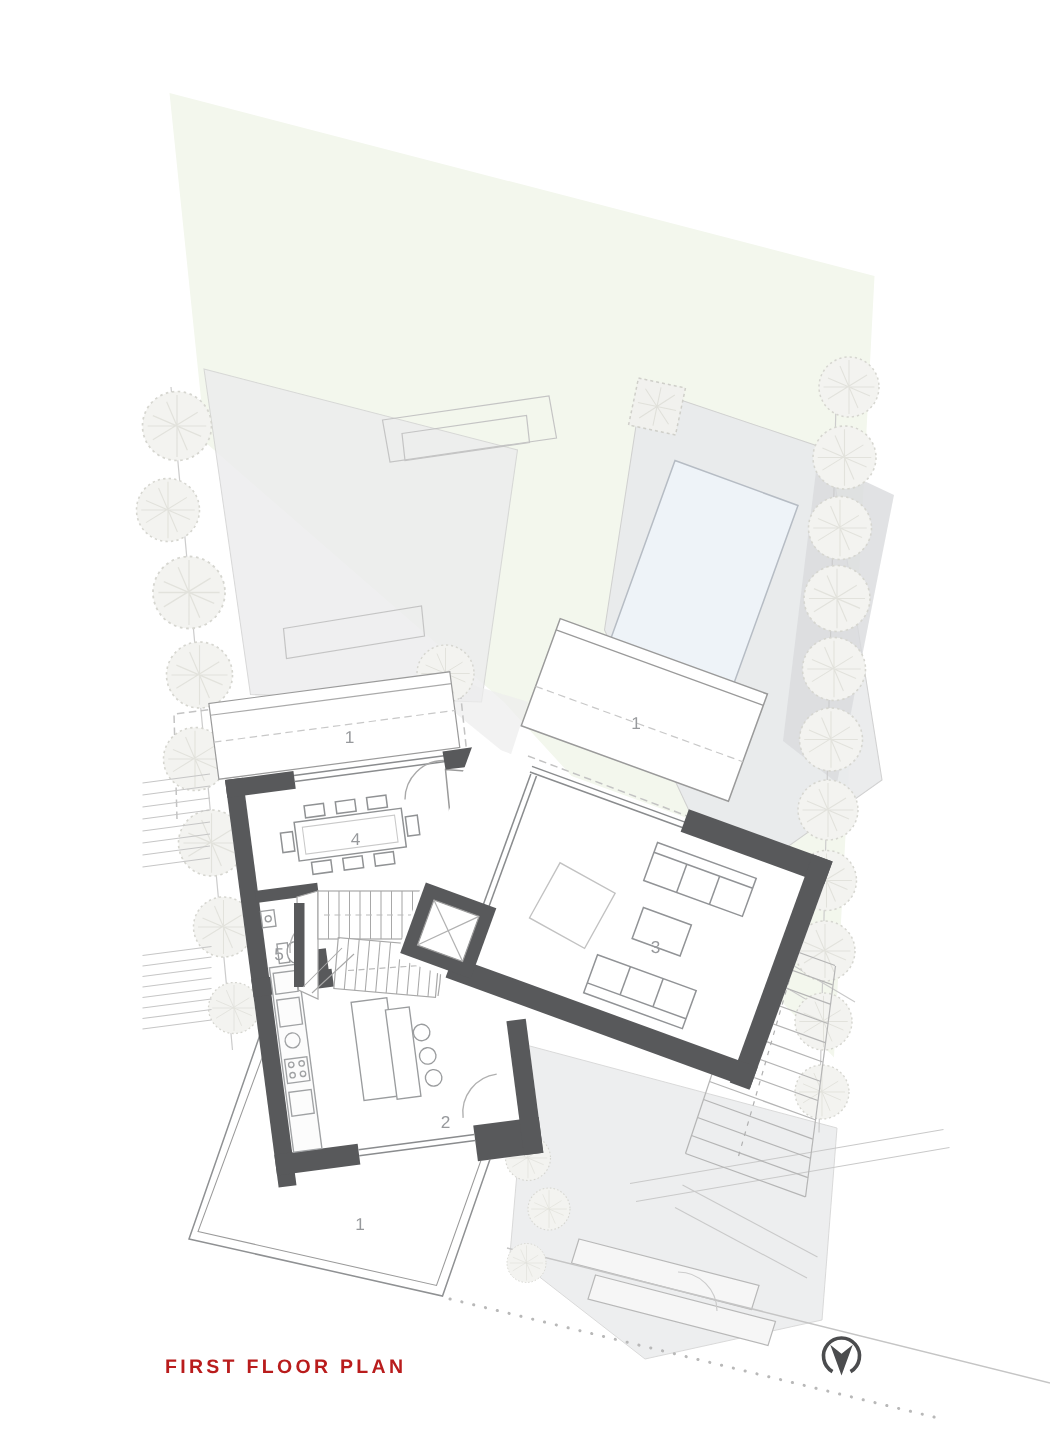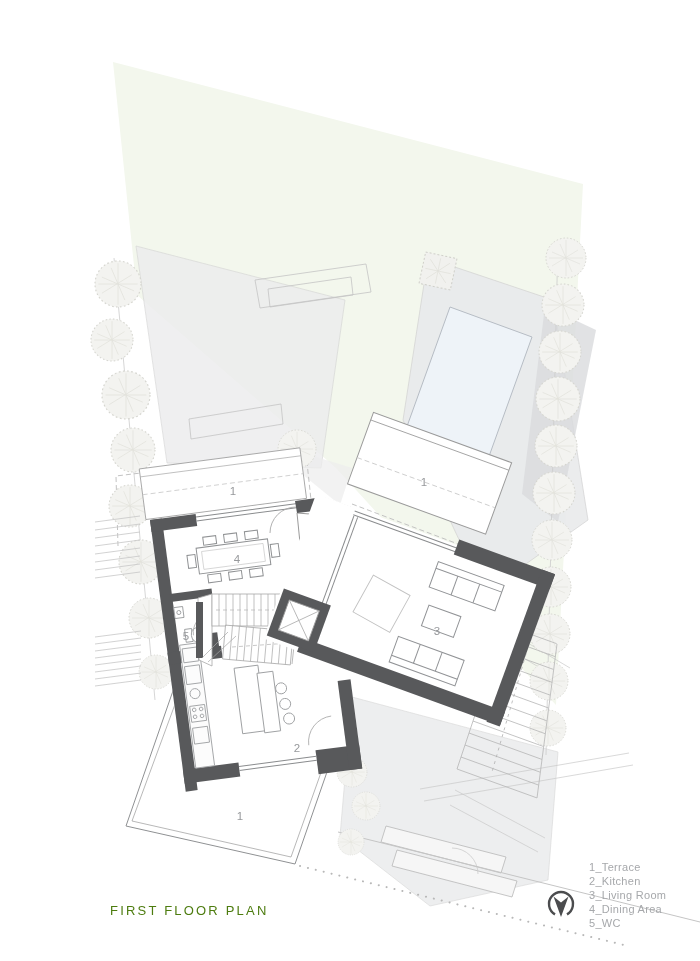--- a/index.html
+++ b/index.html
@@ -1,21 +1,21 @@
 <!DOCTYPE html>
 <html><head>
 <meta charset="utf-8">
 <style>
   html,body{margin:0;padding:0;background:#ffffff;}
   #canvas{position:relative;width:700px;height:961px;background:#ffffff;overflow:hidden;
           font-family:"Liberation Sans", sans-serif;}
   #plan-svg{position:absolute;left:0;top:0;}
   .room-num{font-family:"Liberation Sans", sans-serif;font-size:11.5px;fill:#97999c;}
-  #plan-title{position:absolute;left:110px;top:903px;font-size:13px;font-weight:normal;
-              letter-spacing:2.2px;color:#4d7c0f;}
+  #plan-title{position:absolute;left:110px;top:903px;font-size:13px;font-weight:bold;
+              letter-spacing:2.2px;color:#b91c1c;}
   #legend{position:absolute;left:589px;top:860px;font-size:11px;line-height:14px;
           color:#a6a8ab;letter-spacing:.3px;}
   .legend-line{white-space:nowrap;}
 </style>
 </head>
 <body>
 
 <div id="canvas">
 <svg id="plan-svg" width="700" height="961" viewBox="0 0 700 961">
 
@@ -325,20 +325,13 @@
   </g>
 
   <g>
     <path d="M555,914.4 A12 12 0 1 1 567,914.4" fill="none" stroke="#4b4c4e" stroke-width="2.4"></path>
     <path d="M561,917 L553.5,896.5 L561,902.5 L568.5,896.5 Z" fill="#4b4c4e"></path>
   </g>
 </svg>
 
 <div id="plan-title">FIRST FLOOR PLAN</div>
 
-<div id="legend">
-  <div class="legend-line">1_Terrace</div>
-  <div class="legend-line">2_Kitchen</div>
-  <div class="legend-line">3_Living Room</div>
-  <div class="legend-line">4_Dining Area</div>
-  <div class="legend-line">5_WC</div>
 </div>
-</div>
 
 </body></html>

